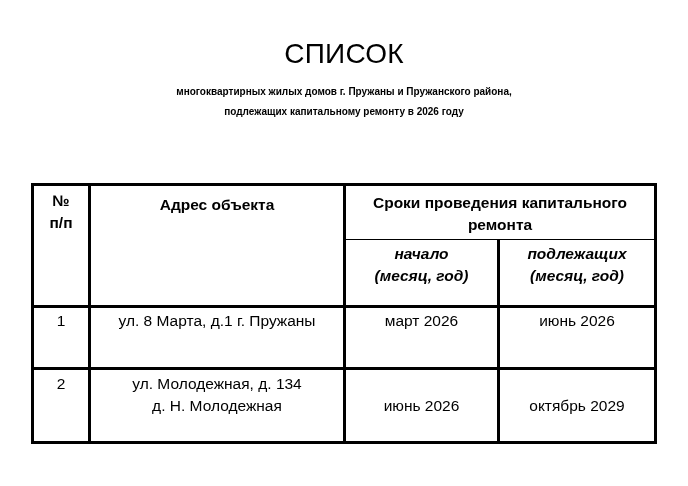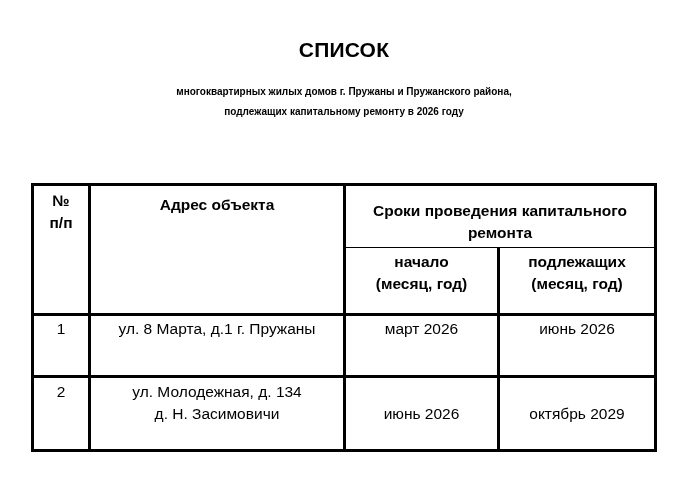--- a/index.html
+++ b/index.html
@@ -1,32 +1,32 @@
 <!DOCTYPE html>
 <html><head>
 <meta charset="utf-8">
 <style>
   html, body { margin:0; padding:0; background:#ffffff; }
   body { width:688px; height:486px; position:relative; overflow:hidden;
          font-family:"Liberation Sans", "DejaVu Sans", sans-serif; color:#000; }
   .title { position:absolute; left:0; width:688px; text-align:center; top:38px;
-           font-size:21px; font-weight:bold; letter-spacing:0.2px; }
+           font-size:28px; font-weight:normal; letter-spacing:0.2px; }
   .sub { position:absolute; left:0; width:688px; text-align:center;
          font-size:10px; font-weight:bold; }
   .sub1 { top:86px; }
   .sub2 { top:106px; }
   table { position:absolute; left:31px; top:183px; border-collapse:collapse;
           table-layout:fixed; width:623px; }
   td, th { border:3px solid #000; text-align:center; vertical-align:top;
            font-size:15.5px; line-height:22px; padding:0; }
   th { font-weight:bold; }
-  .h-top { height:47px; padding-top:14px; }
+  .h-top { height:47px; padding-top:6px; }
   .h-sub { height:62px; padding-top:3px; }
   .thin-bottom { border-bottom:1.5px solid #000; }
-  .thin-top { border-top:1.5px solid #000; }
+  .thin-top { border-top:1.5px solid #000;font-style:italic; }
   .row1 td { height:57px; padding-top:2px; }
   .row2 td { height:68px; padding-top:3px; }
   .row2 .vmid { vertical-align:middle; padding-top:0; }
   .num-head { padding-top:4px; }
   .addr-head { vertical-align:top; padding-top:8px; }
 </style>
 </head>
 <body>
 
 <div class="title">СПИСОК</div>
@@ -64,19 +64,19 @@
     <td>
       <div>ул. 8 Марта, д.1 г. Пружаны</div>
     </td>
     <td>март 2026</td>
     <td>июнь 2026</td>
   </tr>
   <tr class="row2">
     <td>2</td>
     <td>
       <div>ул. Молодежная, д. 134</div>
-      <div>д. Н. Засимовичи</div>
+      <div>д. Н. Молодежная</div>
     </td>
     <td class="vmid">июнь 2026</td>
     <td class="vmid">октябрь 2029</td>
   </tr>
 </tbody>
   </table>
 
 </body></html>

